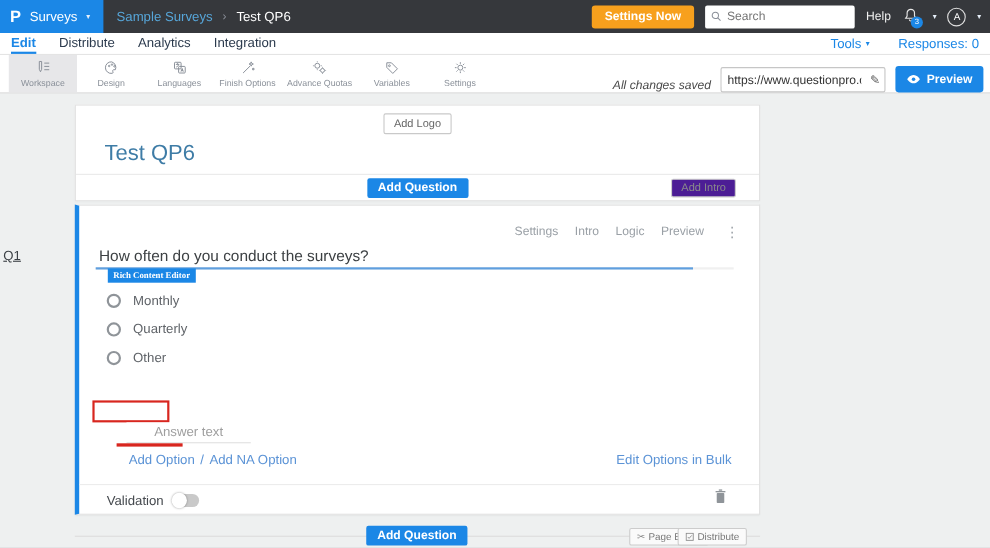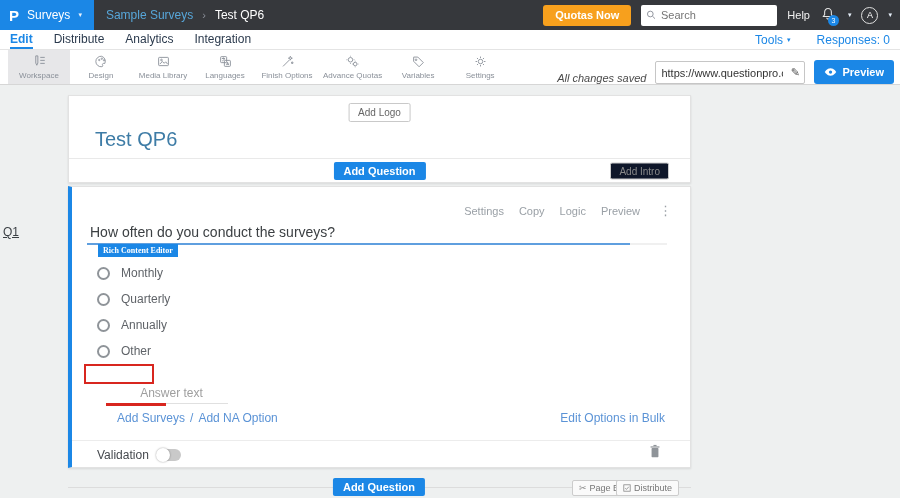--- a/index.html
+++ b/index.html
@@ -49,21 +49,21 @@
   
   .main { position:relative; height:413px; }
   .q-num { position:absolute; left:3px; top:140px; font-size:12px; color:#3a3f44;text-decoration:underline; }
   .card { background:#fff; border:1px solid #e2e2e2; box-shadow:0 1px 2px rgba(0,0,0,0.10); }
   .header-card { position:absolute; left:68px; top:10px; width:623px; height:88px; }
   .add-logo-btn { position:absolute; top:7px; left:50%; transform:translateX(-50%); background:#fff; border:1px solid #c9c9c9; border-radius:2px; font-size:10px; color:#666; padding:3px 9px; cursor:pointer; font-family:inherit; }
   .survey-title { position:absolute; left:26px; top:32px; font-size:20px; color:#3e7ca6; }
   .header-foot { position:absolute; left:0; right:0; bottom:0; height:24px; border-top:1px solid #e9e9e9; }
   .btn-blue { background:#1b87e6; border:none; color:#fff; font-size:11px; font-weight:bold; padding:3px 10px; border-radius:2px; cursor:pointer; font-family:inherit; }
   .add-q-header { position:absolute; left:50%; top:50%; transform:translate(-50%,-50%); }
-  .add-intro-btn { position:absolute; right:21px; top:50%; transform:translateY(-50%); background:#0f172a; border:1px solid #ccc; border-radius:2px; color:#8a8a8a; font-size:10px; padding:2px 8px; cursor:pointer; font-family:inherit; }
+  .add-intro-btn { position:absolute; right:21px; top:50%; transform:translateY(-50%); background:#4c1d95; border:1px solid #ccc; border-radius:2px; color:#8a8a8a; font-size:10px; padding:2px 8px; cursor:pointer; font-family:inherit; }
   
   .question-card { position:absolute; left:68px; top:101px; width:623px; height:282px; border-left:4px solid #1b87e6; }
   .q-actions { position:absolute; top:16px; right:18px; display:flex; align-items:center; gap:15px; font-size:11px; color:#9aa0a6; }
   .q-action { cursor:pointer; }
   .dots-menu { font-size:13px; cursor:pointer; margin-left:4px; }
   .q-text { position:absolute; left:18px; top:37px; font-size:14px; color:#3c4043; cursor:text; }
   .q-line { position:absolute; left:15px; top:56px; width:580px; height:2px; background:#f0f0f0; }
   .q-line-blue { width:543px; height:2px; background:#5f9fdf; }
   .q-badge { position:absolute; left:26px; top:57px; background:#1b87e6; color:#fff; font-size:8px; font-weight:bold; padding:2px 5px; cursor:pointer;font-family:Liberation Serif, serif; }
   .q-options { position:absolute; left:25px; top:73px; }
@@ -102,21 +102,21 @@
       <span class="logo-p">P</span>
       <span class="surveys-label">Surveys</span>
       <span class="caret">▾</span>
     </div>
     <div class="breadcrumb">
       <span class="bc-parent">Sample Surveys</span>
       <span class="bc-sep">›</span>
       <span class="bc-current">Test QP6</span>
     </div>
     <div class="top-right">
-      <button class="upgrade-btn">Quotas Now</button>
+      <button class="upgrade-btn">Settings Now</button>
       <div class="search-box">
         <svg width="12" height="12" viewBox="0 0 16 16">
             <circle cx="6.5" cy="6.5" r="4.3" fill="none" stroke="#8a8f98" stroke-width="1.4"></circle>
             <path d="M9.8 9.8L13.6 13.6" stroke="#8a8f98" stroke-width="1.4"></path>
           </svg>
         <input type="text" placeholder="Search" style="">
       </div>
       <span class="help-label">Help</span>
       <div class="bell-wrap">
         <svg width="16" height="16" viewBox="0 0 20 20">
@@ -161,28 +161,20 @@
       <svg viewBox="0 0 20 20">
           <path d="M10 3a7 7 0 1 0 .5 13.9c1.4-.2 1.4-1.4.9-2.2-.6-1 .1-2.2 1.3-2.2h1.8A7 7 0 0 0 10 3z"></path>
           <circle cx="7" cy="8" r="0.9"></circle>
           <circle cx="10.4" cy="6.3" r="0.9"></circle>
           <circle cx="13.4" cy="8.4" r="0.9"></circle>
         </svg>
       <span>Design</span>
     </div>
     <div class="tool-item">
       <svg viewBox="0 0 20 20">
-          <rect x="3.5" y="4.5" width="13" height="11" rx="1"></rect>
-          <circle cx="7.3" cy="8" r="1.1"></circle>
-          <path d="M5 13.5l3.5-3.5 2.4 2.4 2-2 2.6 3.1"></path>
-        </svg>
-      <span>Media Library</span>
-    </div>
-    <div class="tool-item">
-      <svg viewBox="0 0 20 20">
           <rect x="3.5" y="3.5" width="8" height="8" rx="1"></rect>
           <rect x="8.5" y="8.5" width="8" height="8" rx="1"></rect>
           <path d="M5.2 6h4M7.2 4.6v1.4M5.6 9.3c1.6-.6 2.8-1.7 3.2-3.3"></path>
           <path d="M11.4 14.8l1.4-3.8 1.4 3.8M11.9 13.6h1.9"></path>
         </svg>
       <span>Languages</span>
     </div>
     <div class="tool-item">
       <svg viewBox="0 0 20 20">
           <path d="M4 16.5L12.5 8"></path>
@@ -239,21 +231,21 @@
       <div class="survey-title">Test QP6</div>
       <div class="header-foot">
         <button class="btn-blue add-q-header">Add Question</button>
         <button class="add-intro-btn">Add Intro</button>
       </div>
     </div>
 
     <div class="card question-card">
       <div class="q-actions">
         <span class="q-action">Settings</span>
-        <span class="q-action">Copy</span>
+        <span class="q-action">Intro</span>
         <span class="q-action">Logic</span>
         <span class="q-action">Preview</span>
         <span class="dots-menu">⋮</span>
       </div>
 
       <div class="q-text">How often do you conduct the surveys?</div>
       <div class="q-line">
           <div class="q-line-blue"></div>
         </div>
       <div class="q-badge">Rich Content Editor</div>
@@ -262,37 +254,33 @@
         <div class="opt-row">
           <span class="radio"></span>
           <span class="opt-label">Monthly</span>
         </div>
         <div class="opt-row">
           <span class="radio"></span>
           <span class="opt-label">Quarterly</span>
         </div>
         <div class="opt-row">
           <span class="radio"></span>
-          <span class="opt-label">Annually</span>
-        </div>
-        <div class="opt-row">
-          <span class="radio"></span>
           <span class="opt-label">Other</span>
         </div>
       </div>
 
       <div class="red-box"></div>
 
       <div class="answer-input">
         <input type="text" placeholder="Answer text" style="">
       </div>
       <div class="red-underline"></div>
 
       <div class="q-links">
-        <span class="lnk">Add Surveys</span>
+        <span class="lnk">Add Option</span>
         <span>/</span>
         <span class="lnk">Add NA Option</span>
       </div>
       <span class="bulk-link">Edit Options in Bulk</span>
 
       <div class="q-divider"></div>
 
       <div class="validation-row">
         <span class="validation-label">Validation</span>
         <span class="toggle">

